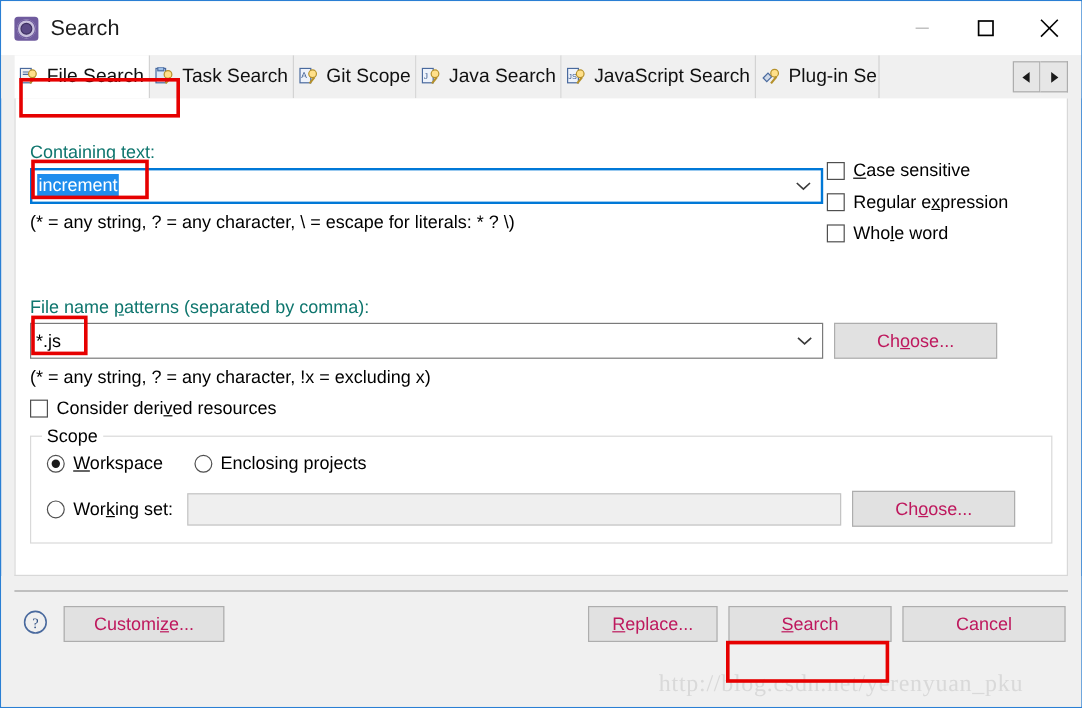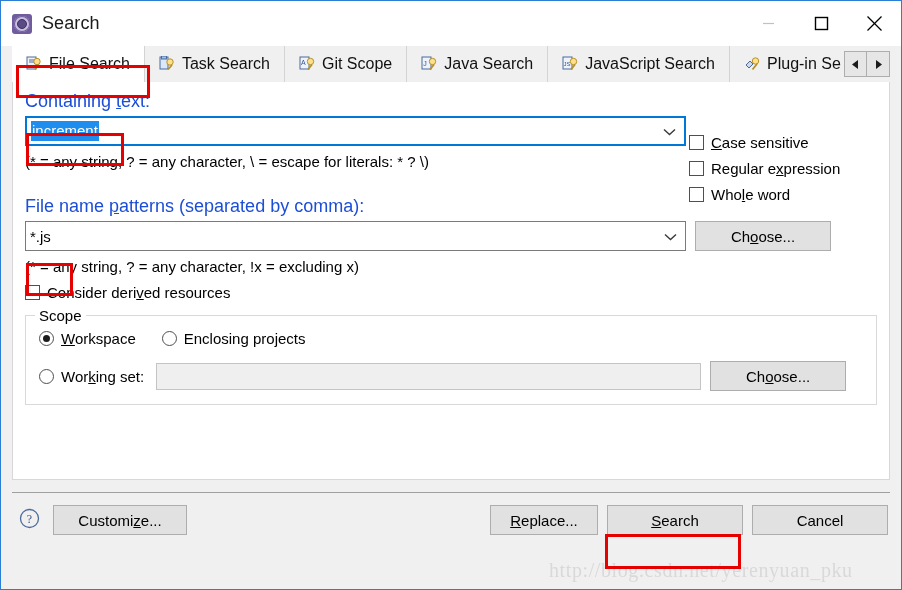--- a/index.html
+++ b/index.html
@@ -112,21 +112,21 @@
   }
   #tabs {
     display: flex;
     align-items: stretch;
     overflow: hidden;
     flex: 1 1 auto;
   }
   .tab {
     display: flex;
     align-items: center;
-    padding: 0 14px;
+    padding: 0 4px;
     white-space: nowrap;
     font-size: 16px;
     color: #111111;
     background: #f0f0f0;
     border-right: 1px solid #d3d3d3;
     position: relative;
     flex: 0 0 auto;
   }
   .tab.selected {
     background: #ffffff;
@@ -166,24 +166,25 @@
     border: 1px solid #d8d8d8;
     border-top: none;
     flex: 0 0 auto;
     height: 398px;
     box-sizing: border-box;
     position: relative;
     padding: 9px 12px 0 12px;
   }
 
   .field-label {
-    font-size: 18px;
-    color: #1d4ed8;
+    font-size: 15px;
+    color: #0f766e;
     margin-bottom: 4px;
     display: block;
+    margin-top: 28px;
   }
   u.mn { text-decoration: underline; }
 
   .row-combo {
     display: flex;
     align-items: flex-start;
   }
 
   .combo {
     height: 30px;
@@ -261,21 +262,21 @@
     flex-direction: column;
     gap: 9px;
   }
 
   
   .btn {
     background: #e1e1e1;
     border: 1px solid #adadad;
     box-sizing: border-box;
     font-size: 15px;
-    color: #000000;
+    color: #be185d;
     display: flex;
     align-items: center;
     justify-content: center;
     height: 30px;
     white-space: nowrap;
   }
 
   
   .groupbox {
     position: relative;

